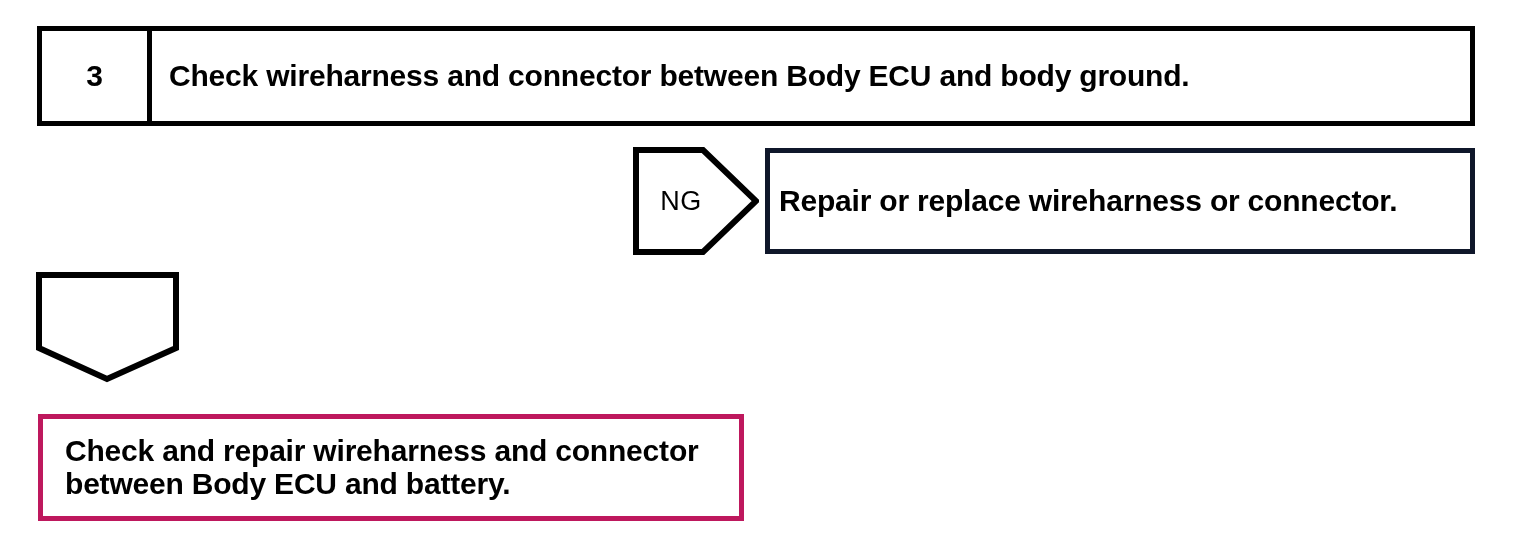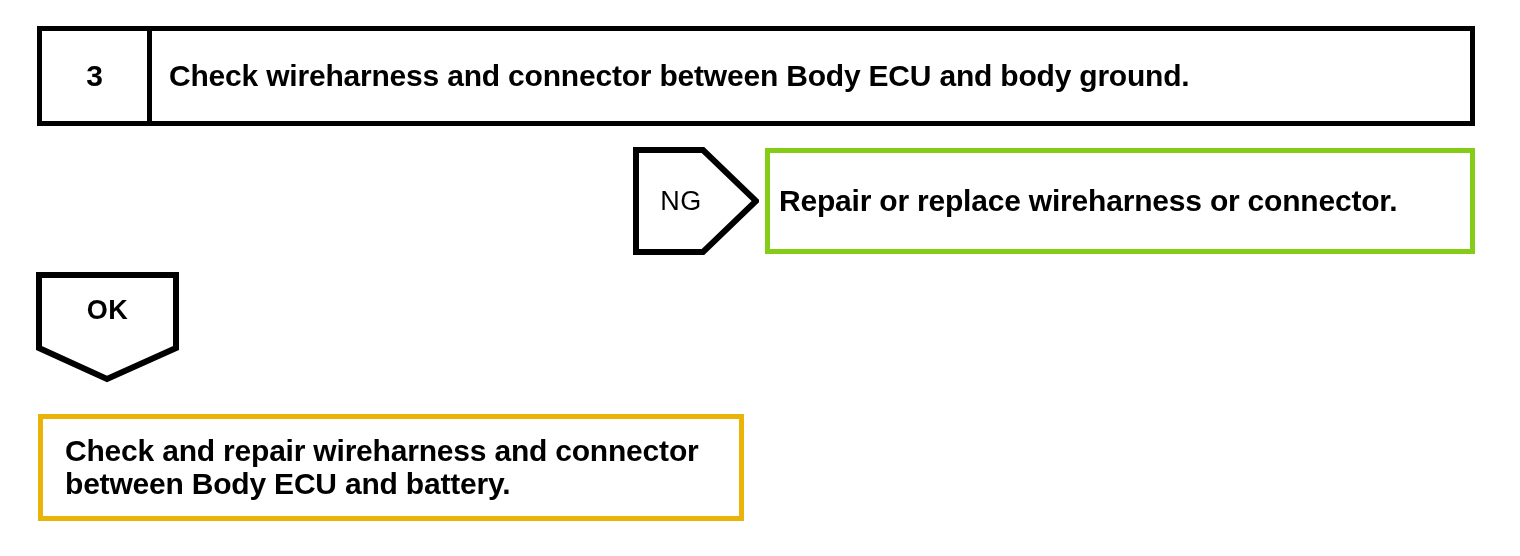--- a/index.html
+++ b/index.html
@@ -95,21 +95,21 @@
     pointer-events: none;
   }
 
   
   .ng-result-box {
     position: absolute;
     left: 765px;
     top: 148px;
     width: 710px;
     height: 106px;
-    border: 5px solid #84cc16;
+    border: 5px solid #0f172a;
     box-sizing: border-box;
     background: #fff;
     display: flex;
     align-items: center;
     padding-left: 9px;
   }
   .ng-result-text {
     font-size: 30px;
     font-weight: bold;
     line-height: 1.05;
@@ -145,21 +145,21 @@
     pointer-events: none;
   }
 
   
   .ok-result-box {
     position: absolute;
     left: 38px;
     top: 414px;
     width: 706px;
     height: 107px;
-    border: 5px solid #eab308;
+    border: 5px solid #be185d;
     box-sizing: border-box;
     background: #fff;
     display: flex;
     flex-direction: column;
     justify-content: center;
     padding-left: 22px;
   }
   .ok-result-text {
     font-size: 30px;
     font-weight: bold;
@@ -190,21 +190,20 @@
   </div>
 
   <div class="ng-result-box">
     <span class="ng-result-text">Repair or replace wireharness or connector.</span>
   </div>
 
   <div class="ok-arrow">
     <svg viewBox="0 0 145 112" xmlns="http://www.w3.org/2000/svg">
       <polygon points="4,4 141,4 141,77 72,108 4,77" fill="#ffffff" stroke="#000000" stroke-width="6" stroke-linejoin="miter"></polygon>
     </svg>
-    <div class="ok-label">OK</div>
   </div>
 
   <div class="ok-result-box">
     <span class="ok-result-text">Check and repair wireharness and connector</span>
     <span class="ok-result-text">between Body ECU and battery.</span>
   </div>
 
 </div>
 
 </body></html>

